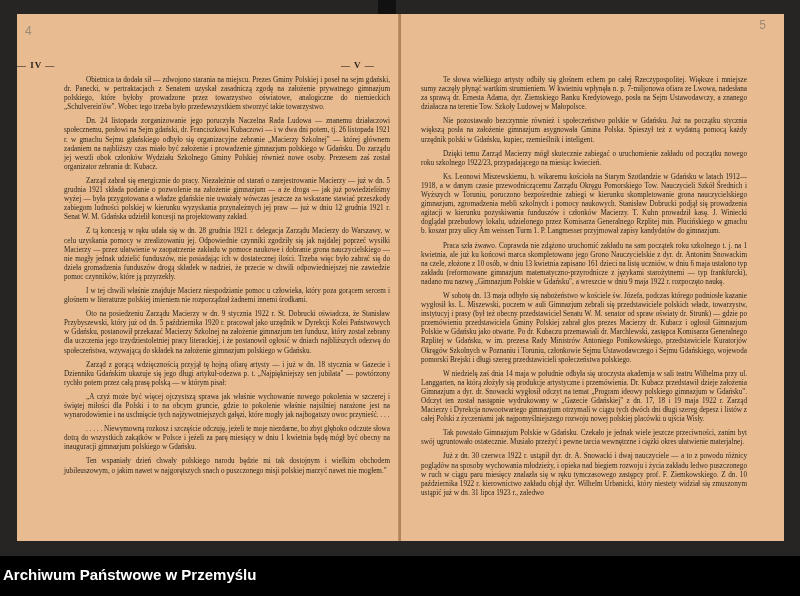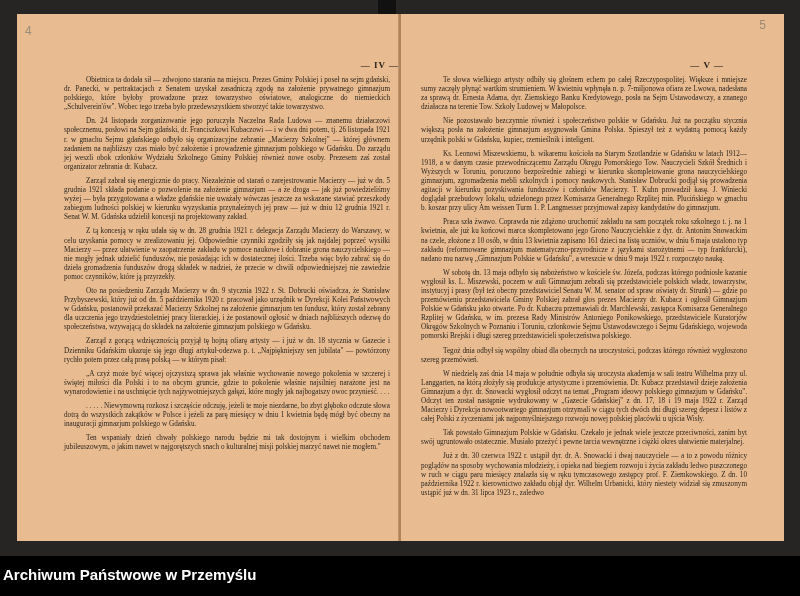--- a/index.html
+++ b/index.html
@@ -6,21 +6,21 @@
   body { width:800px; height:596px; background:#000; position:relative; overflow:hidden;
          font-family:"Liberation Serif", serif; }
   .scan-area { position:absolute; left:0; top:0; width:800px; height:556px; background:#262523; }
   .spread { position:absolute; left:17px; top:14px; width:767px; height:527px; background:#e6b98d; }
   .page { position:absolute; top:0; height:527px; background:#e8bc90; }
   .page.left { left:0; width:382px; }
   .page.right { left:384px; width:383px; }
   .gutter { position:absolute; left:381px; top:0; width:4px; height:527px;
             background:linear-gradient(90deg,#c99a6f,#a77c55,#c99a6f); }
   .folio { position:absolute; font-family:"Liberation Sans", sans-serif; font-size:12px; color:#9b8a78; }
-  .pnum { position:absolute; top:46px; width:100%; text-align:right; font-size:9px;
+  .pnum { position:absolute; top:46px; width:100%; text-align:left; font-size:9px;
           font-weight:bold; color:#2a241f; letter-spacing:1px; }
   .text { position:absolute; top:62px; color:#2b2520; font-size:7.2px; line-height:9.1px;
           text-align:justify; }
   .page.left .text { left:47px; width:326px; }
   .page.right .text { left:20px; width:326px; }
   .text p { margin:0 0 5px 0; text-indent:22px; }
   .caption { position:absolute; left:0; top:556px; width:800px; height:40px; background:#000; }
   .caption span { position:absolute; left:3px; top:10px; font-family:"Liberation Sans", sans-serif;
                   font-weight:bold; font-size:15px; color:#fff; }
   .clip { position:absolute; top:0; width:18px; height:16px; background:#111; }
@@ -32,38 +32,39 @@
   <div class="clip" style="left:378px;"></div>
   <div class="spread">
     <div class="page left">
       <div class="folio" style="left:8px;top:10px;">4</div>
       <div class="pnum">— IV —</div>
       <div class="text" id="left-text">
           <p>Obietnica ta dodała sił — zdwojono starania na miejscu. Prezes Gminy Polskiej i poseł na sejm gdański, dr. Panecki, w pertraktacjach z Senatem uzyskał zasadniczą zgodę na założenie prywatnego gimnazjum polskiego, które byłoby prowadzone przez towarzystwo oświatowe, analogiczne do niemieckich „Schulverein'ów". Wobec tego trzeba było przedewszystkiem stworzyć takie towarzystwo.</p>
           <p>Dn. 24 listopada zorganizowanie jego poruczyła Naczelna Rada Ludowa — znanemu działaczowi społecznemu, posłowi na Sejm gdański, dr. Franciszkowi Kubaczowi — i w dwa dni potem, tj. 26 listopada 1921 r. w gmachu Sejmu gdańskiego odbyło się organizacyjne zebranie „Macierzy Szkolnej" — której głównem zadaniem na najbliższy czas miało być założenie i prowadzenie gimnazjum polskiego w Gdańsku. Do zarządu jej weszli obok członków Wydziału Szkolnego Gminy Polskiej również nowe osoby. Prezesem zaś został organizator zebrania dr. Kubacz.</p>
           <p>Zarząd zabrał się energicznie do pracy. Niezależnie od starań o zarejestrowanie Macierzy — już w dn. 5 grudnia 1921 składa podanie o pozwolenie na założenie gimnazjum — a że droga — jak już powiedzieliśmy wyżej — była przygotowana a władze gdańskie nie uważały wówczas jeszcze za wskazane stawiać przeszkody zabiegom ludności polskiej w kierunku wyzyskania przynależnych jej praw — już w dniu 12 grudnia 1921 r. Senat W. M. Gdańska udzielił koncesji na projektowany zakład.</p>
           <p>Z tą koncesją w ręku udała się w dn. 28 grudnia 1921 r. delegacja Zarządu Macierzy do Warszawy, w celu uzyskania pomocy w zrealizowaniu jej. Odpowiednie czynniki zgodziły się jak najdalej poprzeć wysiłki Macierzy — przez ułatwienie w zaopatrzenie zakładu w pomoce naukowe i dobranie grona nauczycielskiego — nie mogły jednak udzielić funduszów, nie posiadając ich w dostatecznej ilości. Trzeba więc było zabrać się do dzieła gromadzenia funduszów drogą składek w nadziei, że przecie w chwili odpowiedniejszej nie zawiedzie pomoc czynników, które ją przyrzekły.</p>
+          <p>I w tej chwili właśnie znajduje Macierz niespodzianie pomoc u człowieka, który poza gorącem sercem i głośnem w literaturze polskiej imieniem nie rozporządzał żadnemi innemi środkami.</p>
           <p>Oto na posiedzeniu Zarządu Macierzy w dn. 9 stycznia 1922 r. St. Dobrucki oświadcza, że Stanisław Przybyszewski, który już od dn. 5 października 1920 r. pracował jako urzędnik w Dyrekcji Kolei Państwowych w Gdańsku, postanowił przekazać Macierzy Szkolnej na założenie gimnazjum ten fundusz, który został zebrany dla uczczenia jego trzydziestoletniej pracy literackiej, i że postanowił ogłosić w dniach najbliższych odezwę do społeczeństwa, wzywającą do składek na założenie gimnazjum polskiego w Gdańsku.</p>
           <p>Zarząd z gorącą wdzięcznością przyjął tę hojną ofiarę artysty — i już w dn. 18 stycznia w Gazecie i Dzienniku Gdańskim ukazuje się jego długi artykuł-odezwa p. t. „Najpiękniejszy sen jubilata" — powtórzony rychło potem przez całą prasę polską — w którym pisał:</p>
           <p>„A czyż może być więcej ojczystszą sprawa jak właśnie wychowanie nowego pokolenia w szczerej i świętej miłości dla Polski i to na obcym gruncie, gdzie to pokolenie właśnie najsilniej narażone jest na wynarodowienie i na uschnięcie tych najżywotniejszych gałęzi, które mogły jak najbogatszy owoc przynieść. . . .</p>
           <p>. . . . . Niewymowną rozkosz i szczęście odczuję, jeżeli te moje niezdarne, bo zbyt głęboko odczute słowa dotrą do wszystkich zakątków w Polsce i jeżeli za parę miesięcy w dniu 1 kwietnia będę mógł być obecny na inauguracji gimnazjum polskiego w Gdańsku.</p>
-          <p>Ten wspaniały dzień chwały polskiego narodu będzie mi tak dostojnym i wielkim obchodem jubileuszowym, o jakim nawet w najgorętszych snach o kulturalnej misji polskiej marzyć nawet nie mogłem."</p>
+          <p>Ten wspaniały dzień chwały polskiego narodu będzie mi tak dostojnym i wielkim obchodem jubileuszowym, o jakim nawet w najgorętszych snach o puszczonego misji polskiej marzyć nawet nie mogłem."</p>
         </div>
     </div>
     <div class="gutter"></div>
     <div class="page right">
       <div class="folio" style="right:18px;top:4px;">5</div>
       <div class="pnum" style="left:-60px;">— V —</div>
       <div class="text" id="right-text">
           <p>Te słowa wielkiego artysty odbiły się głośnem echem po całej Rzeczypospolitej. Większe i mniejsze sumy zaczęły płynąć wartkim strumieniem. W kwietniu wpłynęła n. p. 7-miljonowa ofiara ze Lwowa, nadesłana za sprawą dr. Ernesta Adama, dyr. Ziemskiego Banku Kredytowego, posła na Sejm Ustawodawczy, a znanego działacza na terenie Tow. Szkoły Ludowej w Małopolsce.</p>
           <p>Nie pozostawało bezczynnie również i społeczeństwo polskie w Gdańsku. Już na początku stycznia większą posła na założenie gimnazjum asygnowała Gmina Polska. Spieszył też z wydatną pomocą każdy urzędnik polski w Gdańsku, kupiec, rzemieślnik i inteligent.</p>
+          <p>Dzięki temu Zarząd Macierzy mógł skutecznie zabiegać o uruchomienie zakładu od początku nowego roku szkolnego 1922/23, przypadającego na miesiąc kwiecień.</p>
           <p>Ks. Leonowi Miszewskiemu, b. wikaremu kościoła na Starym Szotlandzie w Gdańsku w latach 1912—1918, a w danym czasie przewodniczącemu Zarządu Okręgu Pomorskiego Tow. Nauczycieli Szkół Średnich i Wyższych w Toruniu, poruczono bezpośrednie zabiegi w kierunku skompletowanie grona nauczycielskiego gimnazjum, zgromadzenia mebli szkolnych i pomocy naukowych. Stanisław Dobrucki podjął się prowadzenia agitacji w kierunku pozyskiwania funduszów i członków Macierzy. T. Kuhn prowadził kasę. J. Winiecki doglądał przebudowy lokalu, udzielonego przez Komisarza Generalnego Rzplitej min. Plucińskiego w gmachu b. koszar przy ulicy Am weissen Turm 1. P. Langmesser przyjmował zapisy kandydatów do gimnazjum.</p>
           <p>Praca szła żwawo. Coprawda nie zdążono uruchomić zakładu na sam początek roku szkolnego t. j. na 1 kwietnia, ale już ku końcowi marca skompletowano jego Grono Nauczycielskie z dyr. dr. Antonim Snowackim na czele, złożone z 10 osób, w dniu 13 kwietnia zapisano 161 dzieci na listę uczniów, w dniu 6 maja ustalono typ zakładu (reformowane gimnazjum matematyczno-przyrodnicze z językami starożytnemi — typ frankfurcki), nadano mu nazwę „Gimnazjum Polskie w Gdańsku", a wreszcie w dniu 9 maja 1922 r. rozpoczęto naukę.</p>
           <p>W sobotę dn. 13 maja odbyło się nabożeństwo w kościele św. Józefa, podczas którego podniosłe kazanie wygłosił ks. L. Miszewski, poczem w auli Gimnazjum zebrali się przedstawiciele polskich władz, towarzystw, instytucyj i prasy (był też obecny przedstawiciel Senatu W. M. senator od spraw oświaty dr. Strunk) — gdzie po przemówieniu przedstawiciela Gminy Polskiej zabrał głos prezes Macierzy dr. Kubacz i ogłosił Gimnazjum Polskie w Gdańsku jako otwarte. Po dr. Kubaczu przemawiali dr. Marchlewski, zastępca Komisarza Generalnego Rzplitej w Gdańsku, w im. prezesa Rady Ministrów Antoniego Ponikowskiego, przedstawiciele Kuratorjów Okręgów Szkolnych w Poznaniu i Toruniu, członkowie Sejmu Ustawodawczego i Sejmu Gdańskiego, wojewoda pomorski Brejski i długi szereg przedstawicieli społeczeństwa polskiego.</p>
-          <p>Tegoż dnia odbył się wspólny obiad dla obecnych na uroczystości, podczas którego również wygłoszono szereg przemówień.</p>
           <p>W niedzielę zaś dnia 14 maja w południe odbyła się uroczysta akademja w sali teatru Wilhelma przy ul. Langgarten, na którą złożyły się produkcje artystyczne i przemówienia. Dr. Kubacz przedstawił dzieje założenia Gimnazjum a dyr. dr. Snowacki wygłosił odczyt na temat „Program ideowy polskiego gimnazjum w Gdańsku". Odczyt ten został następnie wydrukowany w „Gazecie Gdańskiej" z dn. 17, 18 i 19 maja 1922 r. Zarząd Macierzy i Dyrekcja nowootwartego gimnazjum otrzymali w ciągu tych dwóch dni długi szereg depesz i listów z całej Polski z życzeniami jak najpomyślniejszego rozwoju nowej polskiej placówki u ujścia Wisły.</p>
           <p>Tak powstało Gimnazjum Polskie w Gdańsku. Czekało je jednak wiele jeszcze przeciwności, zanim byt swój ugruntowało ostatecznie. Musiało przeżyć i pewne tarcia wewnętrzne i ciężki okres ułatwienie materjalnej.</p>
           <p>Już z dn. 30 czerwca 1922 r. ustąpił dyr. dr. A. Snowacki i dwaj nauczyciele — a to z powodu różnicy poglądów na sposoby wychowania młodzieży, i opieka nad biegiem rozwoju i życia zakładu ledwo puszczonego w ruch w ciągu paru miesięcy znalazła się w ręku tymczasowego zastępcy prof. F. Ziemkowskiego. Z dn. 10 października 1922 r. kierownictwo zakładu objął dyr. Wilhelm Urbanicki, który niestety widział się zmuszonym ustąpić już w dn. 31 lipca 1923 r., zaledwo</p>
         </div>
     </div>
   </div>
 </div>
 
 <div class="caption">
   <span>Archiwum Państwowe w Przemyślu</span>

